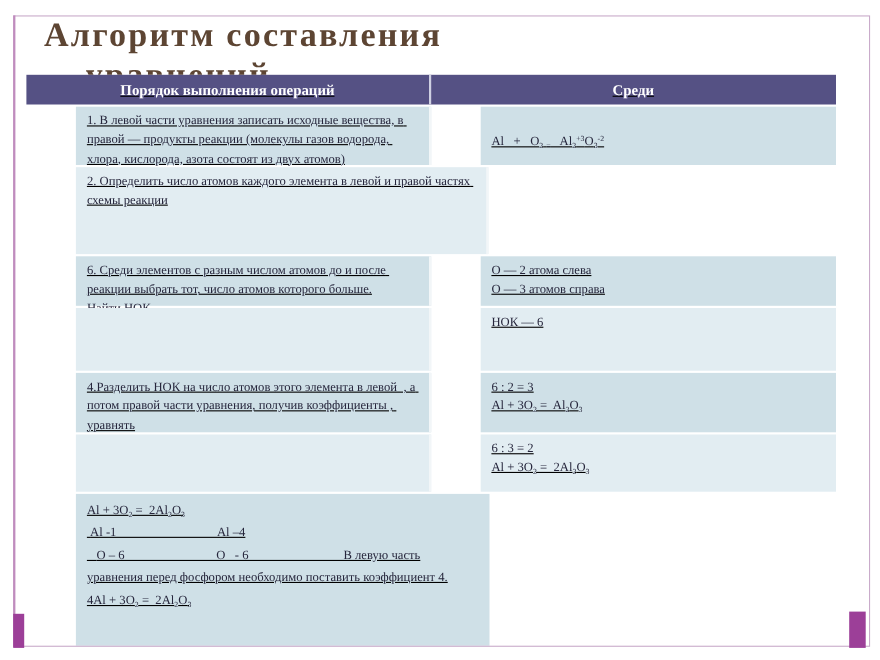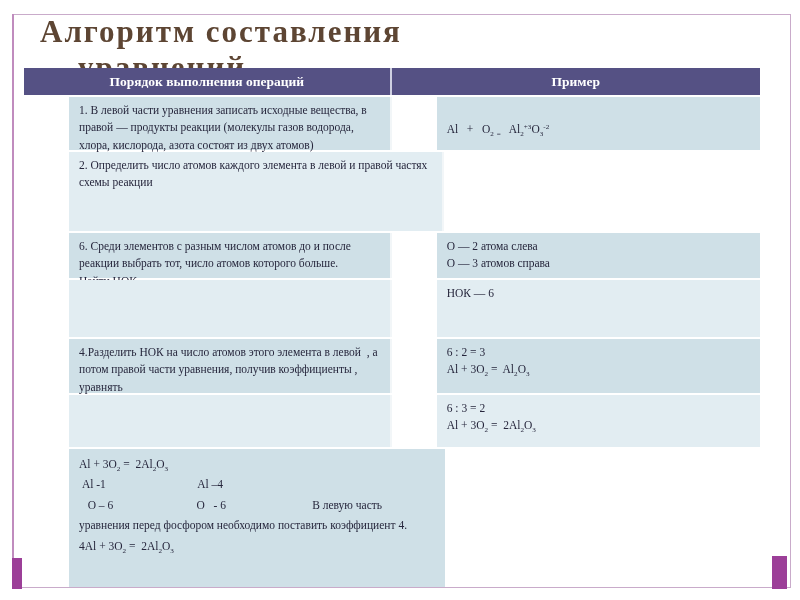--- a/index.html
+++ b/index.html
@@ -12,21 +12,21 @@
   .frame{position:absolute;left:12px;top:14px;width:779px;height:574px;border:1px solid var(--frame);box-sizing:border-box;z-index:3;pointer-events:none;}
   .left-edge{position:absolute;left:12px;top:14px;width:2px;height:574px;background:#c08cbe;z-index:3;}
   .corner{position:absolute;z-index:4;background:var(--accent-magenta);}
   .corner.bl{left:12px;top:558px;width:10px;height:31px;}
   .corner.br{left:772px;top:556px;width:15px;height:33px;}
   .title{position:absolute;left:40px;top:14px;z-index:0;color:var(--title-color);
          font-weight:bold;font-size:31px;letter-spacing:2px;white-space:nowrap;}
   .title-line2{position:absolute;left:78px;top:50px;z-index:0;color:var(--title-color);
          font-weight:bold;font-size:31px;letter-spacing:2px;white-space:nowrap;}
   .table{position:absolute;left:24px;top:68px;width:736px;z-index:1;background:#fff;
-         display:flex;flex-direction:column;gap:2px;}
+         display:flex;flex-direction:column;gap:2px;text-decoration:underline;}
   .hrow{display:flex;height:27px;background:var(--header-bg);}
   .hcell{color:#fff;font-weight:bold;font-size:13.5px;display:flex;align-items:center;justify-content:center;box-sizing:border-box;}
   .hcell.l{width:375px;border-right:2px solid #cfd0e2;}
   .hcell.r{width:376px;}
   .row{display:flex;}
   .cell{box-sizing:border-box;padding:5px 10px 2px 10px;font-size:11.5px;line-height:1.5;
         color:var(--text-color);white-space:pre-wrap;margin-left:45px;}
   .cell.l{width:375px;border-right:2px solid #f2f6f8;}
   .cell.r{width:376px;}
   .dark .cell{background:var(--row-dark);}
@@ -43,21 +43,21 @@
 </head>
 <body>
 
 <div class="slide">
   <div class="title">Алгоритм  составления</div>
   <div class="title-line2">уравнений</div>
 
   <div class="table">
     <div class="hrow">
       <div class="hcell l">Порядок выполнения операций</div>
-      <div class="hcell r">Пример</div>
+      <div class="hcell r">Среди</div>
     </div>
 
     <div class="row dark">
       <div class="cell l h53">1. В левой части уравнения записать исходные вещества, в правой — продукты реакции (молекулы газов водорода, хлора, кислорода, азота состоят из двух атомов)</div>
       <div class="cell r h53 padtop">Al   +   O<sub>2</sub> <sub>=</sub>   Al<sub>2</sub><sup>+3</sup>O<sub>3</sub><sup>-2</sup></div>
     </div>
 
     <div class="row light">
       <div class="cell l h79">2. Определить число атомов каждого элемента в левой и правой частях схемы реакции</div>
     </div>

